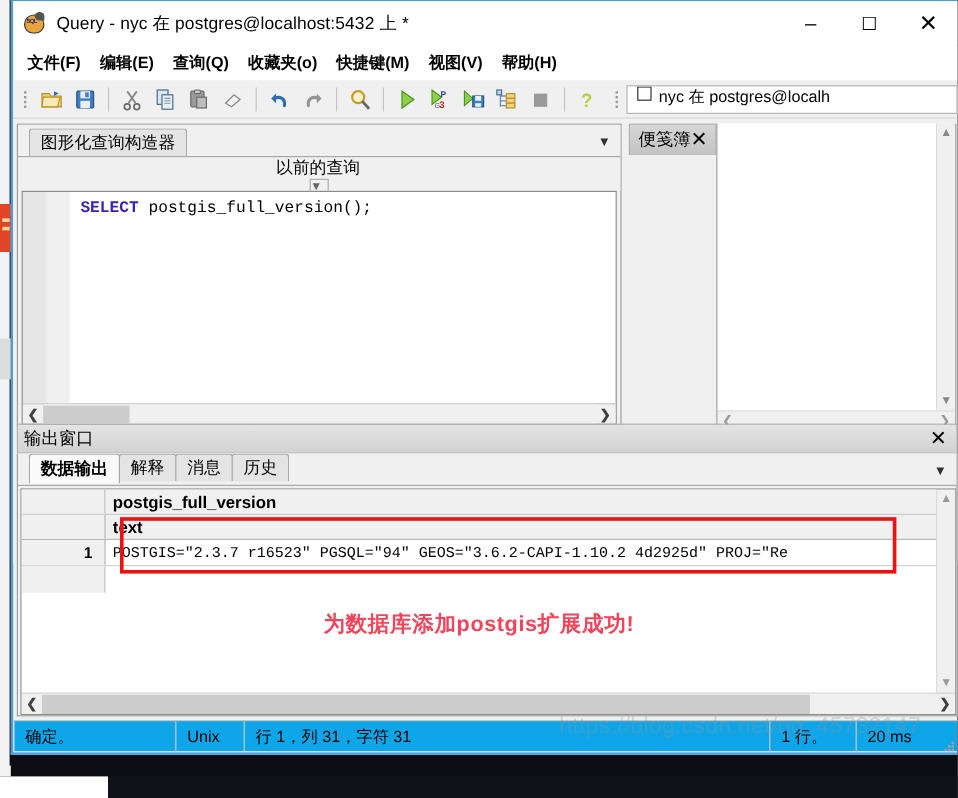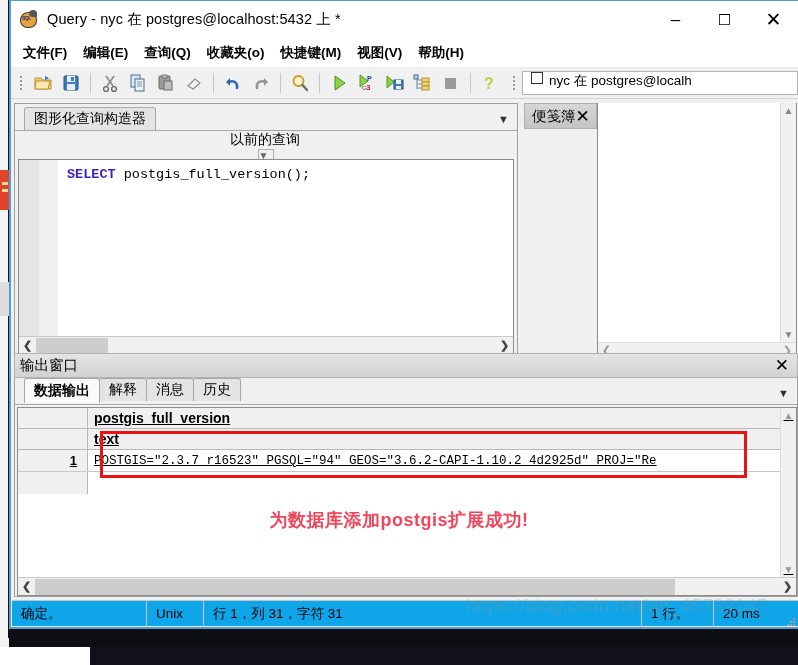--- a/index.html
+++ b/index.html
@@ -267,21 +267,21 @@
   }
   .ow-tabstrip {
     height: 27px; background: #f0f0f0; display: flex; align-items: flex-start;
     border-bottom: 1px solid #a8a8a8; padding-left: 9px; position: relative;
   }
   .grid-wrap {
     flex: 1 1 auto; margin: 2px 0 0 2px; background: #fff;
     border: 1px solid #8c8c8c; position: relative;
     display: flex; flex-direction: column; overflow: hidden;
   }
-  .grid-scrollarea { flex: 1 1 auto; display: flex; position: relative; text-decoration: underline; }
+  .grid-scrollarea { flex: 1 1 auto; display: flex; position: relative; }
   .grid-main { flex: 1 1 auto; position: relative; background: #fff; }
   .grid-vs {
     width: 16px; background: #f0f0f0; border-left: 1px solid #dcdcdc;
     flex: 0 0 auto; display: flex; flex-direction: column;
     justify-content: space-between; align-items: center; padding: 2px 0;
   }
   .grid-vs span { font-size: 10px; color: #999; }
 
   .hdr-row {
     display: flex; height: 21px; border-bottom: 1px solid #b8b8b8;

